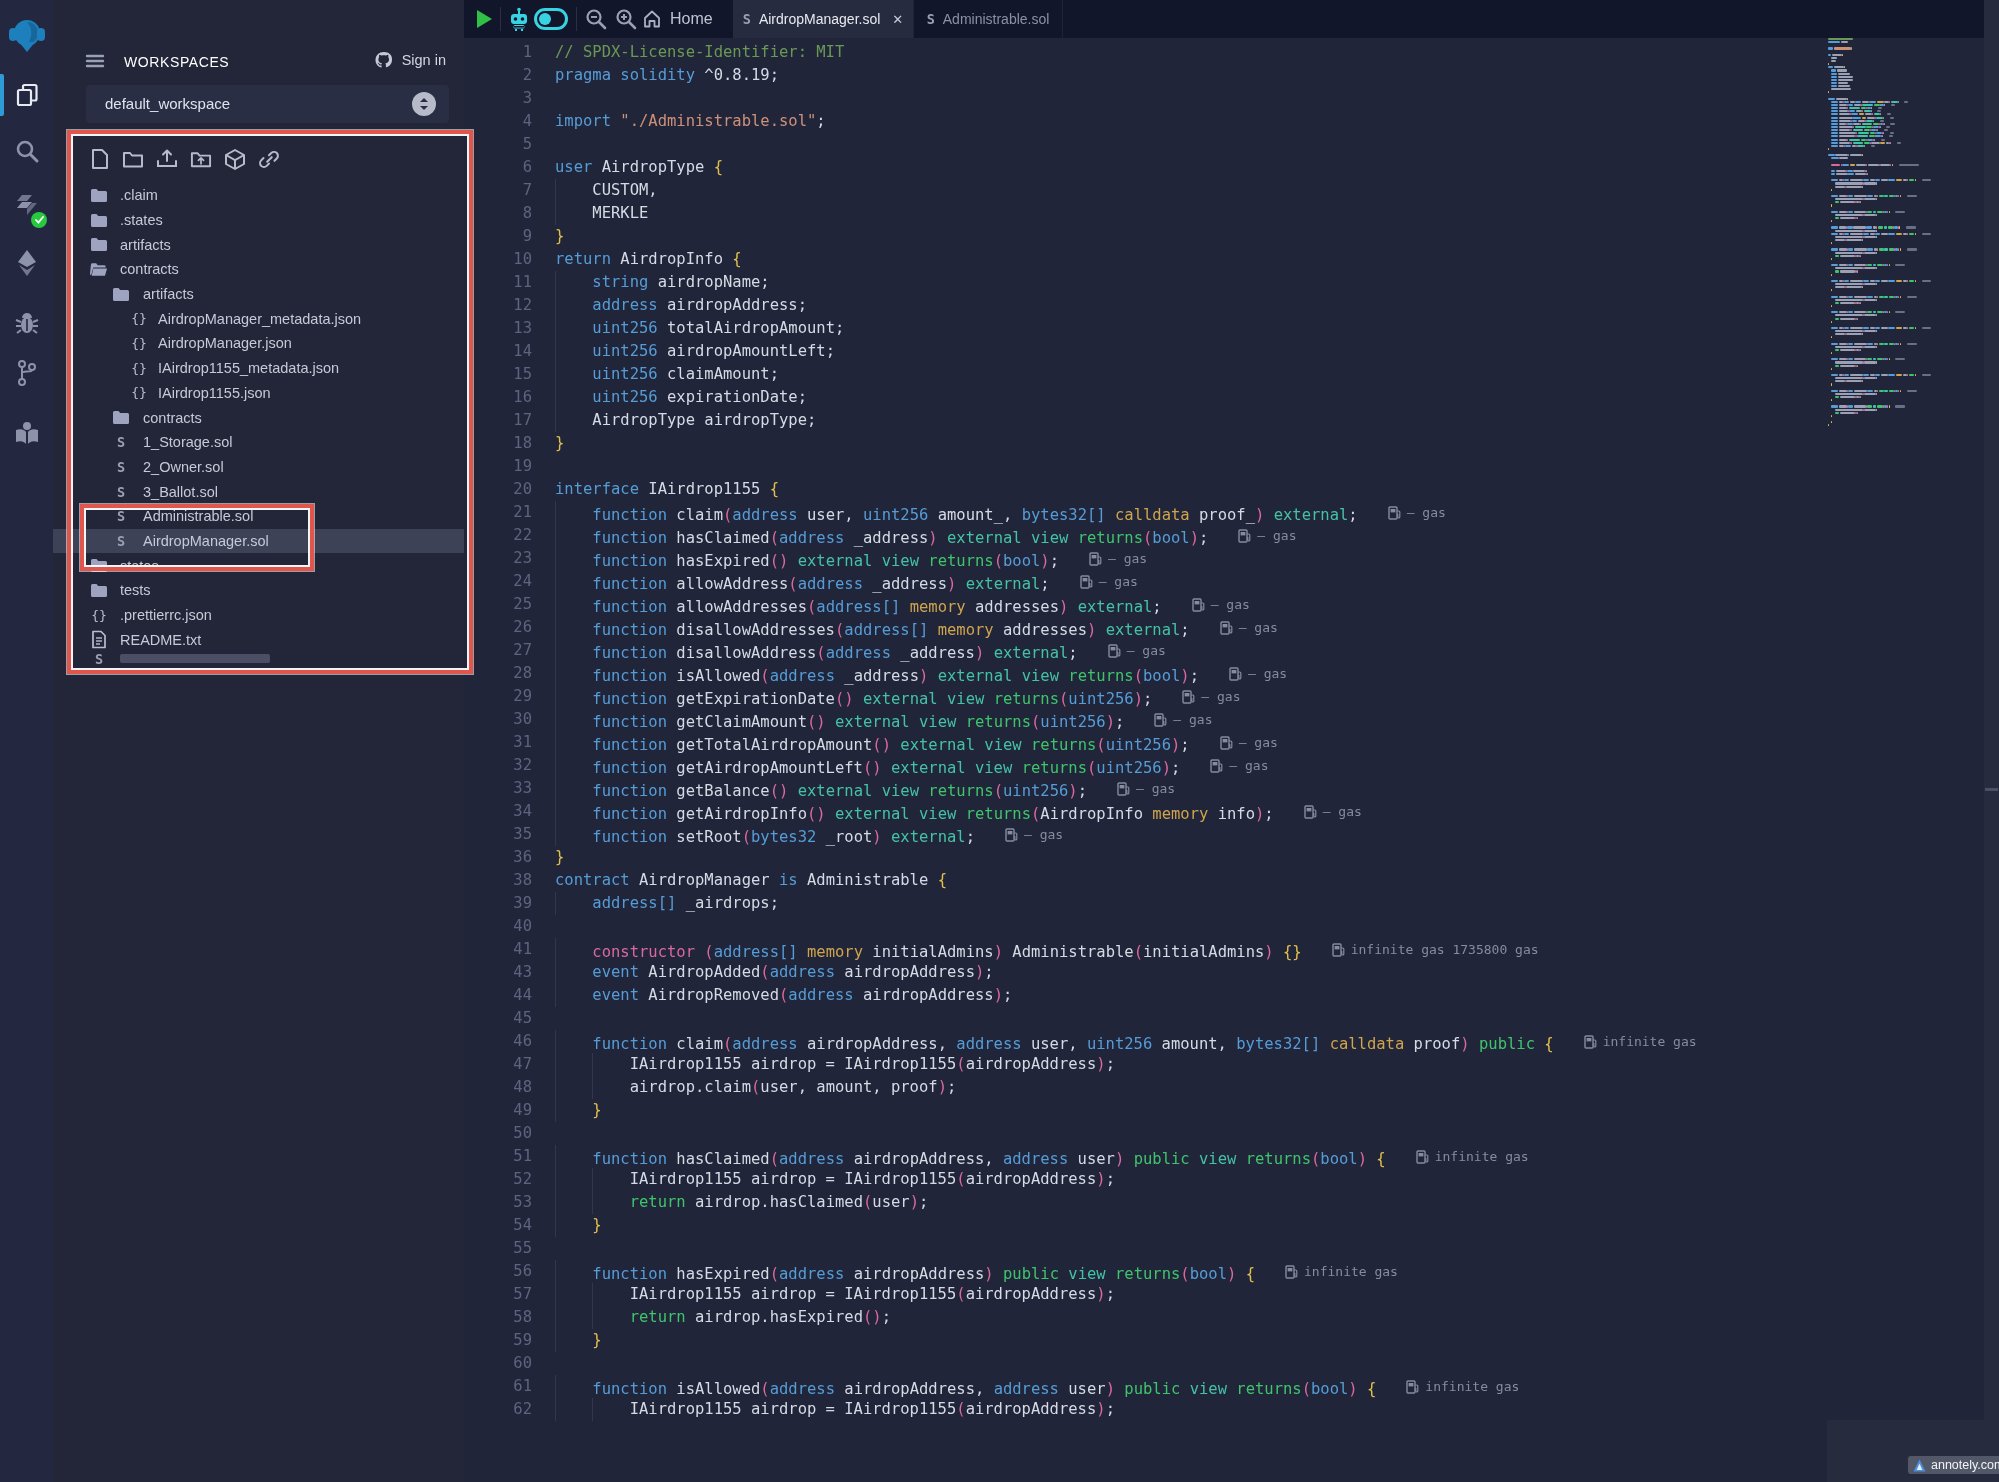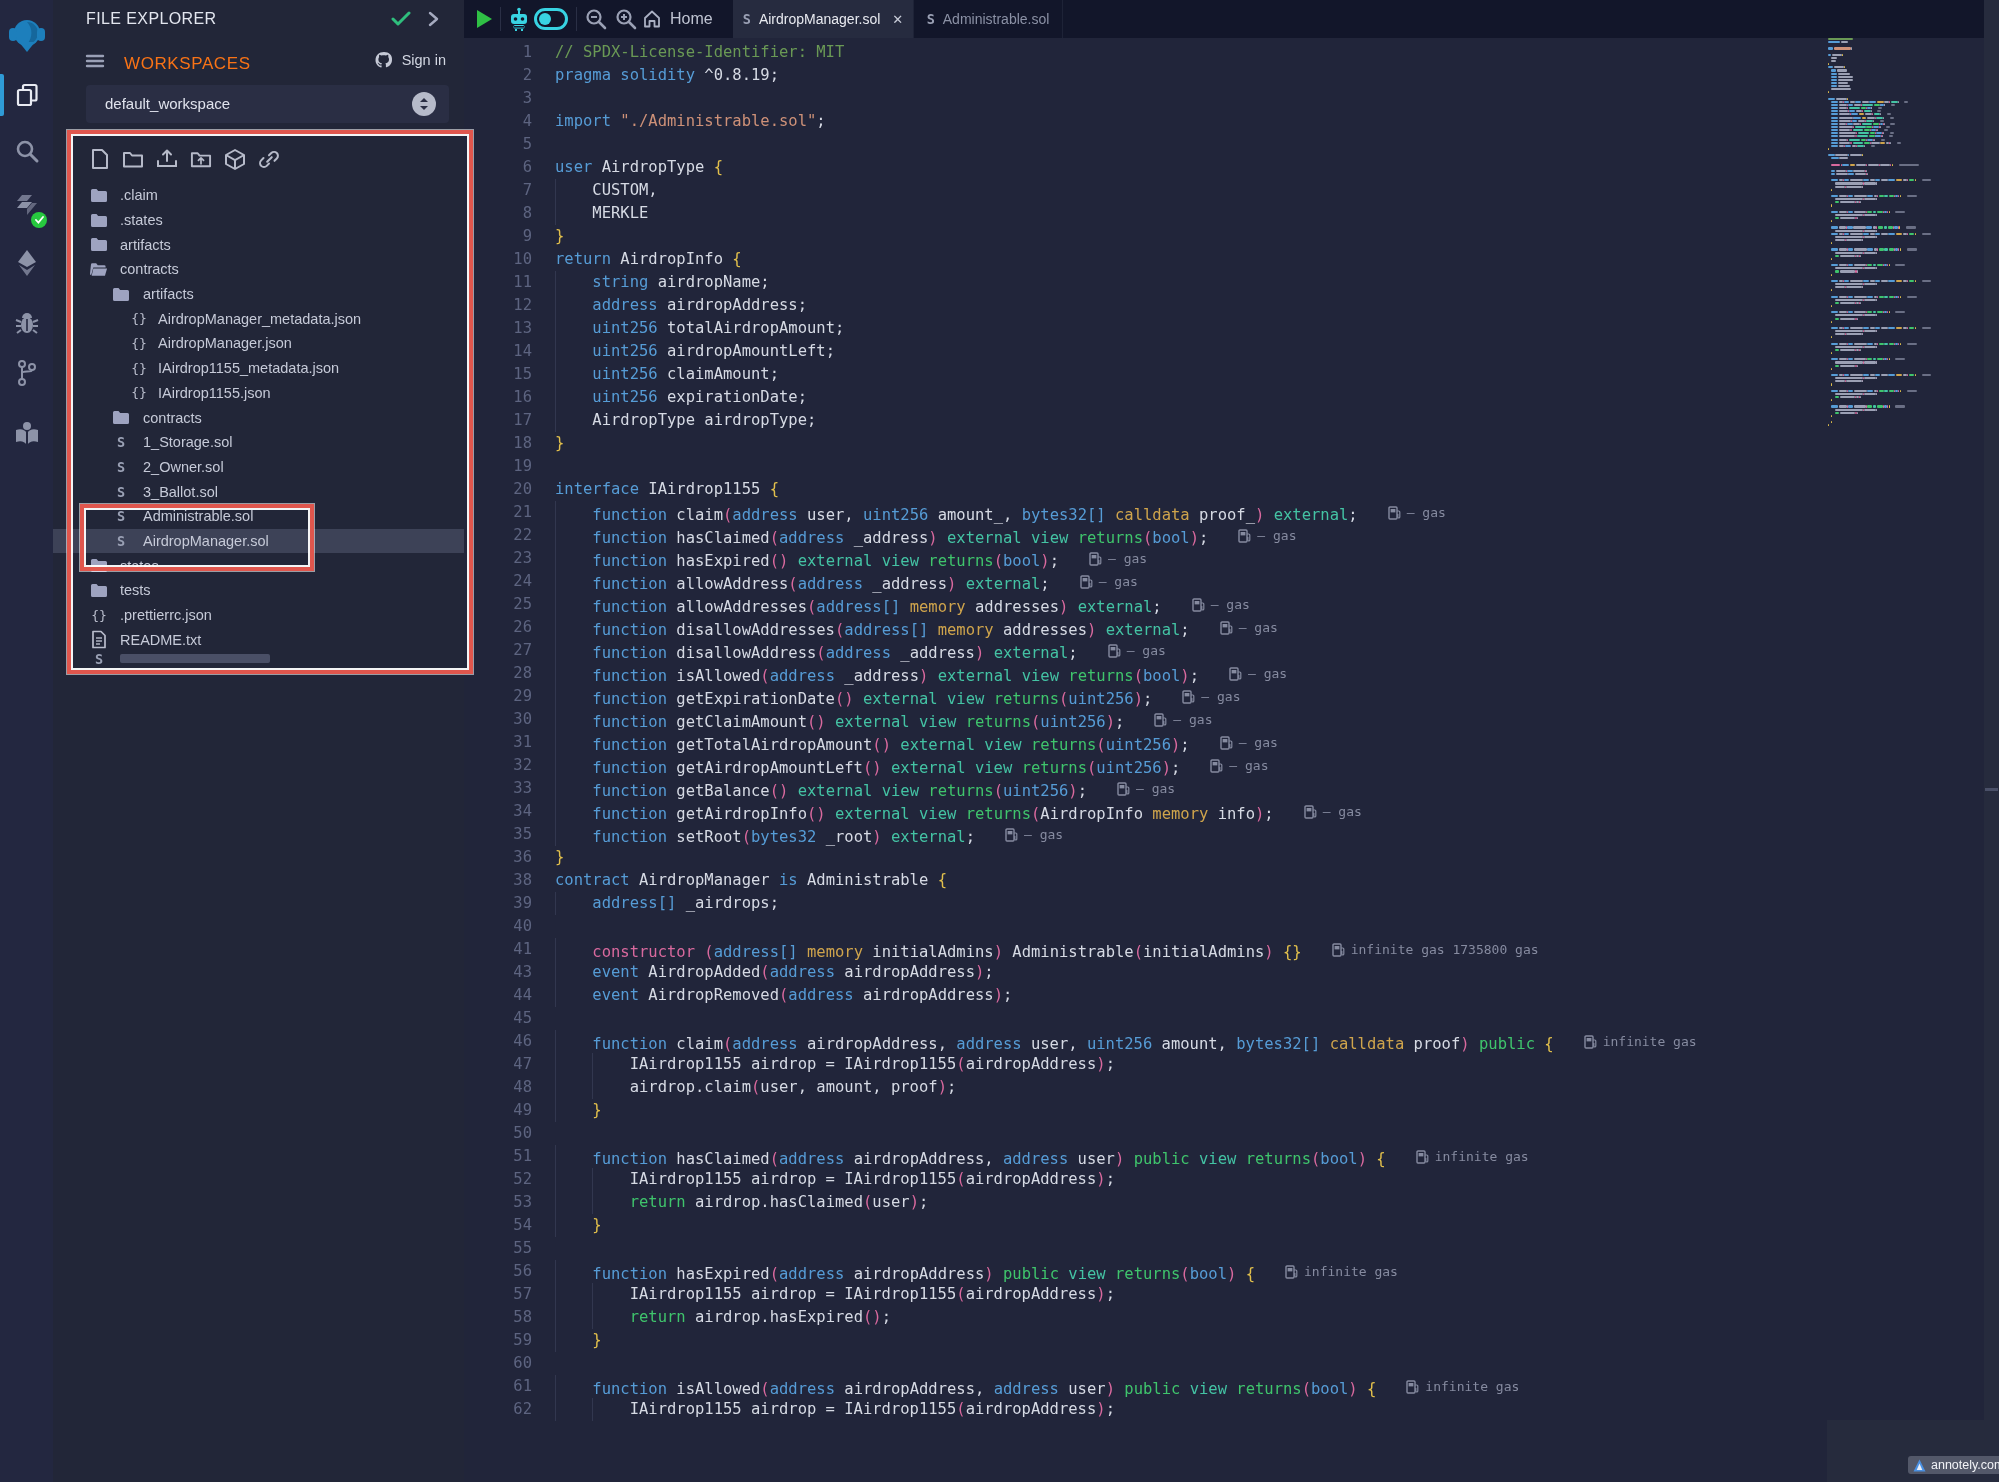--- a/index.html
+++ b/index.html
@@ -14,21 +14,21 @@
   .rail-badge{position:absolute;right:6px;bottom:2px;width:16px;height:16px;border-radius:50%;background:#27c93f;display:flex;align-items:center;justify-content:center;color:#fff;font-size:10px;}
 
   
   #panel{position:absolute;left:53px;top:0;width:411px;height:100%;background:#222638;}
   #panel-header{position:absolute;left:0;top:0;width:100%;height:40px;}
   #panel-title{position:absolute;left:33px;top:10px;font-size:16px;letter-spacing:.4px;color:#e3e6ef;font-weight:500;}
   #hdr-check{position:absolute;left:338px;top:11px;color:#2fbe7d;}
   #hdr-chevron{position:absolute;left:374px;top:11px;color:#a6abc0;}
   #ws-row{position:absolute;left:0;top:48px;width:100%;height:30px;}
   #ws-menu{position:absolute;left:32px;top:4px;color:#9aa0b6;}
-  #ws-label{position:absolute;left:71px;top:6px;font-size:17px;letter-spacing:.6px;color:#f97316;}
+  #ws-label{position:absolute;left:71px;top:6px;font-size:14px;letter-spacing:.6px;color:#ffffff;}
   #signin{position:absolute;right:18px;top:3px;display:flex;align-items:center;gap:7px;color:#d3d7e2;font-size:14.5px;}
   #ws-select{position:absolute;left:33px;top:85px;width:363px;height:38px;background:#2a2e44;border-radius:4px;}
   #ws-name{position:absolute;left:19px;top:10px;font-size:15px;color:#e0e3ed;}
   #ws-sort{position:absolute;right:13px;top:7px;width:24px;height:24px;border-radius:50%;background:#b6bac9;display:flex;align-items:center;justify-content:center;color:#2a2e44;}
 
   #fe-toolbar{position:absolute;left:35px;top:147px;display:flex;gap:12px;color:#b6bac9;}
   .fe-tool{width:22px;height:24px;display:flex;align-items:center;justify-content:center;}
 
   #tree{position:absolute;left:0;top:183px;width:100%;}
   .trow{position:relative;height:24.7px;display:flex;align-items:center;color:#c6cad8;font-size:14.5px;white-space:nowrap;}
@@ -153,33 +153,20 @@
       <div class="rail-item" style="top: 410px;">
         <svg width="28" height="26" viewBox="0 0 28 26">
           <circle cx="14" cy="6" r="4" fill="#8d93a8"></circle>
           <path d="M3 10 C8 8 12 10 13 12 V24 C12 22 8 20 3 22 Z" fill="#8d93a8"></path>
           <path d="M25 10 C20 8 16 10 15 12 V24 C16 22 20 20 25 22 Z" fill="#8d93a8"></path>
         </svg>
       </div>
     </div>
 
   <div id="panel">
-    <div id="panel-header">
-      <span id="panel-title">FILE EXPLORER</span>
-      <span id="hdr-check">
-        <svg width="20" height="16" viewBox="0 0 20 16">
-            <path d="M2 8 l5 5 L18 2" stroke="#2fbe7d" stroke-width="3" fill="none" stroke-linecap="round" stroke-linejoin="round"></path>
-          </svg>
-      </span>
-      <span id="hdr-chevron">
-        <svg width="12" height="16" viewBox="0 0 12 16">
-            <path d="M3 2 l7 6 -7 6" stroke="#a6abc0" stroke-width="2.4" fill="none" stroke-linecap="round" stroke-linejoin="round"></path>
-          </svg>
-      </span>
-    </div>
     <div id="ws-row">
       <span id="ws-menu">
         <svg width="20" height="18" viewBox="0 0 20 18">
             <g stroke="#9aa0b6" stroke-width="2.4" stroke-linecap="round">
               <line x1="2" y1="4" x2="18" y2="4"></line>
               <line x1="2" y1="9" x2="18" y2="9"></line>
               <line x1="2" y1="14" x2="18" y2="14"></line>
             </g>
           </svg>
       </span>

